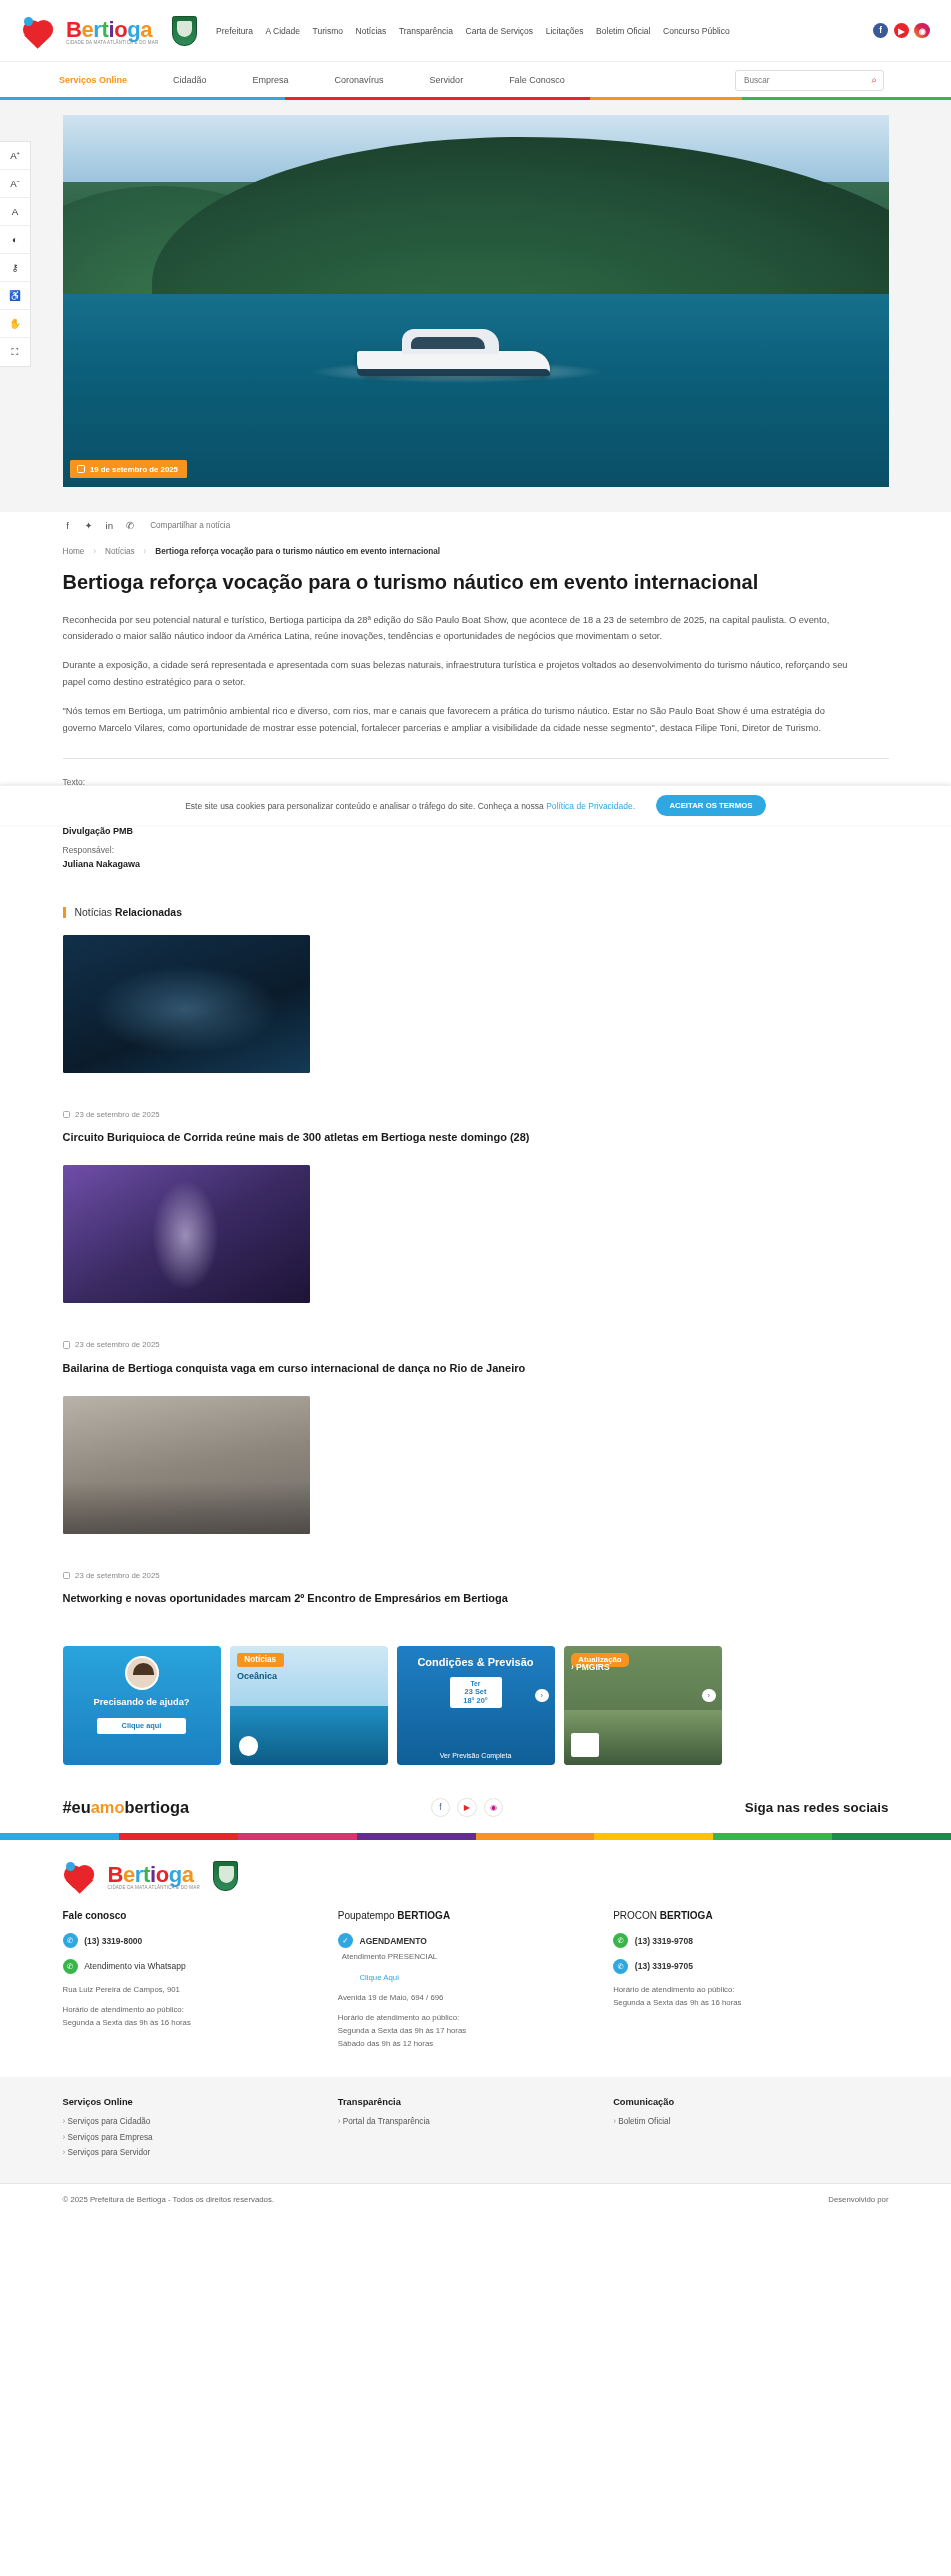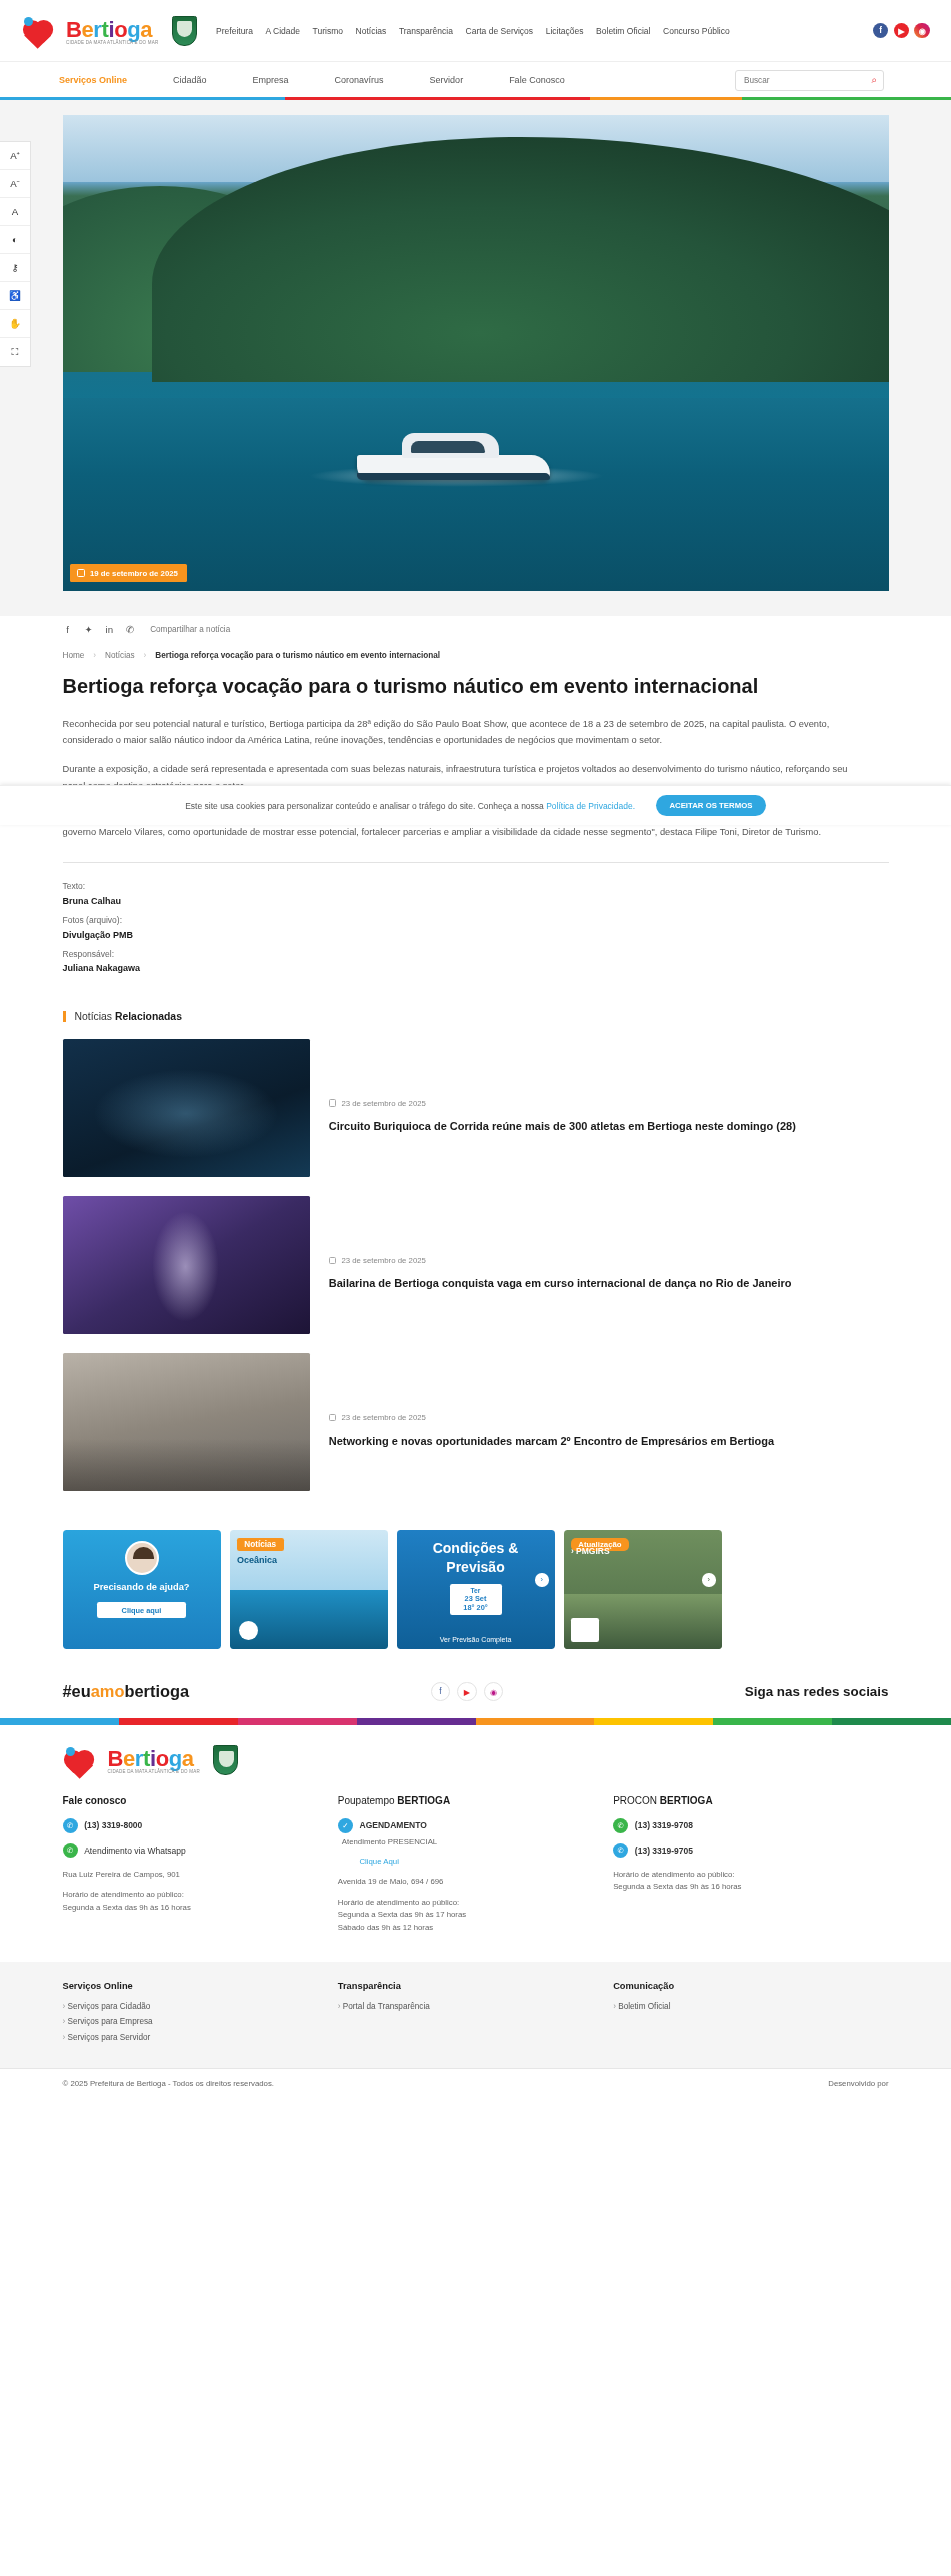--- a/index.html
+++ b/index.html
@@ -87,21 +87,21 @@
   }
   .acc-item {
     height:28px; display:flex; align-items:center; justify-content:center;
     border-bottom:0.7px solid #eee; font-size:9.7px; color:#333;
   }
   .acc-item:last-child{border-bottom:none}
 
   
   .hero-area { background:#f4f4f4; padding: 16.4px 0 25px 0;}
   .hero {
-    width:826px; margin:0 auto; height:476px;
+    width:826px; margin:0 auto; height:372px;
     background: linear-gradient(to bottom, #7fb4d8 0%, #6aa6cc 14%, #3a6f53 17%, #2d5f46 30%, #1f6f86 38%, #13738f 60%, #0e6b85 100%);
     position:relative; overflow:hidden;
   }
   .hero .sky { position:absolute;top:0;left:0;right:0;height:67px;background:linear-gradient(#cfe3f0,#9cc4dd);}
   .hero .hill {
     position:absolute; top:22px; left:89px; width:818px; height:245px;
     background: radial-gradient(ellipse at 40% 80%, #2f6b45 0%, #24543a 45%, #1b3f2c 75%);
     border-radius: 45% 55% 0 0 / 60% 70% 0 0;
   }
   .hero .hill2 {
@@ -181,21 +181,21 @@
   h3.sec { font-size:12px;color:#1a1a1a;margin:0 0 13.4px 0;}
   .credit { font-size:8.5px; color:#666; line-height:1.75; margin-bottom:3px;}
   .credit b{color:#1a1a1a;font-size:9px;}
 
   
   .rel-head {
     border-left:3px solid #f7941e; padding-left:9px; margin: 34px 0 16.4px 0;
     font-size:10.4px; color:#333;
   }
   .rel-head b{color:#1a1a1a}
-  .rel-item { display:flex; gap:19.3px; margin-bottom:19.3px; align-items:center;}
+  .rel-item { display:flex; gap:19.3px; margin-bottom:19.3px; align-items:flex-start;flex-direction:column;}
   .rel-thumb { width:247px; height:138px; flex:none; border-radius:1.5px; overflow:hidden; position:relative;}
   .rel-thumb.t1{background:linear-gradient(160deg,#12304a,#0a1c2c 60%,#143a55);}
   .rel-thumb.t1:after{content:"";position:absolute;left:30px;top:30px;width:186px;height:89px;background:radial-gradient(ellipse,rgba(120,190,230,.35),transparent 70%);}
   .rel-thumb.t2{background:linear-gradient(150deg,#6f4ea8,#3a2a63 50%,#1d1436);}
   .rel-thumb.t2:after{content:"";position:absolute;left:89px;top:15px;width:67px;height:111px;background:radial-gradient(ellipse,rgba(235,225,255,.55),transparent 70%);}
   .rel-thumb.t3{background:linear-gradient(170deg,#b9b2a8,#8d867c 50%,#6d6a66);}
   .rel-thumb.t3:after{content:"";position:absolute;left:0;bottom:0;width:247px;height:52px;background:linear-gradient(transparent,rgba(40,35,30,.45));}
   .rel-body{padding-top:18px;}
   .rel-date{font-size:7.8px;color:#888;display:flex;align-items:center;gap:5.2px;margin-bottom:10.4px;}
   .rel-date .cal{width:7.4px;height:7.4px;border:1px solid #aaa;border-radius:1.5px;display:inline-block;}
@@ -208,21 +208,21 @@
   .card.c1 .ava{width:34px;height:34px;border-radius:50%;background:#e9d7c6;border:2.2px solid #fff;margin:0 auto 6px auto;position:relative;}
   .card.c1 .ava:after{content:"";position:absolute;left:6.7px;top:4.5px;width:21px;height:12px;background:#4a3524;border-radius:10.4px 10.4px 0 0;}
   .card.c1 .t{font-size:9.3px;font-weight:bold;line-height:1.35;}
   .card.c1 .b{margin:9px auto 0 auto;background:#fff;color:#1b7fc0;font-size:7.4px;font-weight:bold;border-radius:2.2px;padding:3.7px 0;width:89px;}
   .card.c2{background:linear-gradient(#cfe8f5,#7fc1e4);}
   .card.c2 .tag{position:absolute;left:7.4px;top:7.4px;background:#f7941e;color:#fff;font-size:8.2px;font-weight:bold;padding:2.2px 7.4px;border-radius:2.2px;}
   .card.c2 .sub{position:absolute;left:7.4px;top:25px;color:#0b5a86;font-size:9px;font-weight:bold;}
   .card.c2 .sea{position:absolute;left:0;bottom:0;width:100%;height:59px;background:linear-gradient(#1f8fc4,#0d5c84);}
   .card.c2 .circ{position:absolute;left:9px;bottom:9px;width:19.3px;height:19.3px;border-radius:50%;background:#fff;}
   .card.c3{background:linear-gradient(#1f7fc4,#0f5f97);padding:9px 7.4px;}
-  .card.c3 .t{font-size:14px;font-weight:bold;text-align:center;line-height:1.35;}
+  .card.c3 .t{font-size:11px;font-weight:bold;text-align:center;line-height:1.35;}
   .card.c3 .box{margin:7.4px auto 0 auto;background:#fff;color:#1f7fc4;border-radius:2.2px;width:52px;text-align:center;padding:3px 0;}
   .card.c3 .box .d1{font-size:6.7px;font-weight:bold;}
   .card.c3 .box .d2{font-size:7.4px;font-weight:bold;}
   .card.c3 .box .d3{font-size:7.4px;font-weight:bold;}
   .card.c3 .more{position:absolute;bottom:6px;left:0;right:0;text-align:center;font-size:7px;}
   .card.c3 .arw{position:absolute;right:6px;top:43px;width:13.4px;height:13.4px;border-radius:50%;background:#fff;color:#1f7fc4;font-size:7.4px;display:flex;align-items:center;justify-content:center;}
   .card.c4{background:linear-gradient(#6f8f5e,#4d6b46);}
   .card.c4 .tag{position:absolute;left:7.4px;top:7.4px;background:#f7941e;color:#fff;font-size:7.8px;font-weight:bold;padding:2.2px 7.4px;border-radius:5px;}
   .card.c4 .sub{position:absolute;left:7.4px;top:16px;font-size:8.5px;font-weight:bold;}
   .card.c4 .road{position:absolute;left:0;bottom:0;width:100%;height:55px;background:linear-gradient(#7b9a66,#3f5a3c);}

